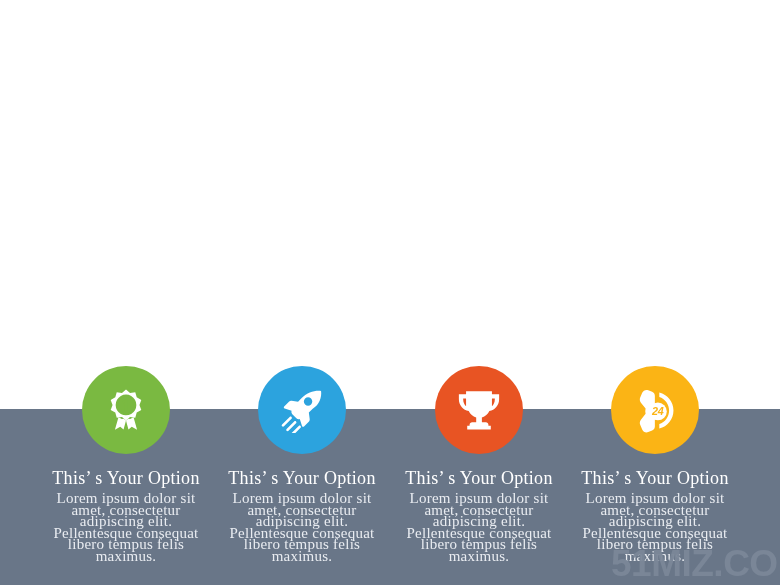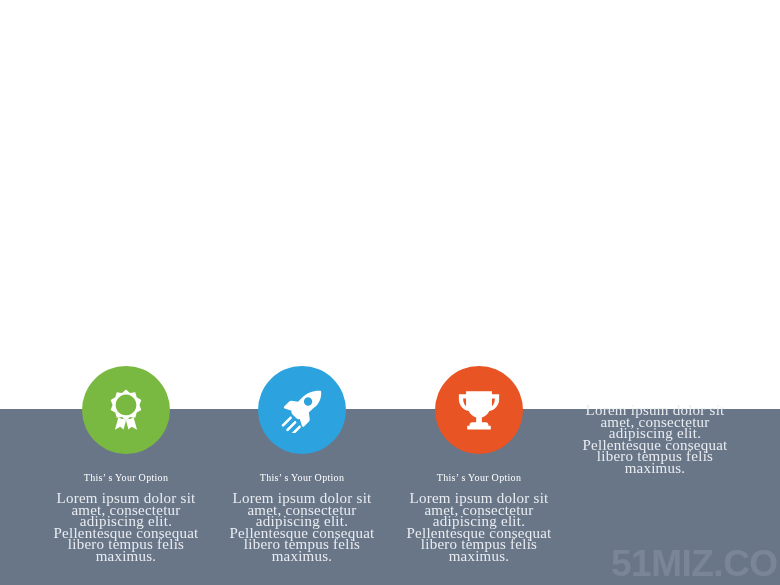--- a/index.html
+++ b/index.html
@@ -66,21 +66,21 @@
   .circle svg {
     width: 46px;
     height: 46px;
     display: block;
     fill: #ffffff;
   }
 
   .col-title {
     margin-top: 15px;
     color: #ffffff;
-    font-size: 10px;
+    font-size: 18px;
     line-height: 18px;
     letter-spacing: 0.3px;
     white-space: nowrap;
     font-family: "Liberation Serif", "DejaVu Serif", serif;
   }
 
   .col-body {
     margin-top: 6px;
     color: #e9ecf1;
     font-size: 15px;
@@ -150,20 +150,30 @@
           <svg viewBox="0 0 64 64" aria-hidden="true">
             <path d="M50 10 V6 H14 v4 H4 v7 c0 8.2 5.9 15.1 13.7 16.5 2 4.3 5.8 7.6 10.4 8.8 V49 h-5.6 c-2 0-3.6 1.6-3.6 3.6 V54 h-3.3 v5 h32.8 v-5 h-3.3 v-1.4 c0-2-1.6-3.6-3.6-3.6 H36 v-6.7 c4.6-1.2 8.4-4.5 10.4-8.8 C54.1 32.1 60 25.2 60 17 v-7 Z M10 17 v-1 h4 v10.7 C11.6 24.7 10 21.1 10 17 Z M54 17 c0 4.1-1.6 7.7-4 9.7 V16 h4 Z"></path>
           </svg>
         </span>
       </div>
       <div class="col-title">This’ s Your Option</div>
       <div class="col-body">Lorem ipsum dolor sit amet, consectetur adipiscing elit. Pellentesque consequat libero tempus felis maximus.</div>
     </div>
 
     <div class="col c3">
+      <div class="circle" style="background:#fbb415;">
+        <span>
+          <svg viewBox="0 0 64 64" aria-hidden="true">
+            <path d="M22.6 4.5 c-3.4-1.3-7 0.3-8.4 3.6 L11.4 14.7 c-1 2.4-0.6 5.1 1 7.1 l6.5 8.1 c-0.6 2.4-0.6 5 0 7.4 l-6.5 8.1 c-1.6 2-2 4.7-1 7.1 l2.8 6.6 c1.4 3.3 5 4.9 8.4 3.6 l5.4-2.1 c2.3-0.9 3.8-3.1 3.8-5.6 V12.2 c0-2.5-1.5-4.7-3.8-5.6 Z"></path>
+            <path d="M38 7.6 v6.2 c7.9 2.6 13.6 10.1 13.6 18.9 S45.9 49 38 51.6 v6.2 c11.3-2.7 19.7-12.9 19.7-25.1 S49.3 10.3 38 7.6 Z"></path>
+            <circle cx="36" cy="34" r="12.4"></circle>
+            <text x="36" y="39.6" text-anchor="middle" font-family="Liberation Sans, sans-serif" font-size="15" font-style="italic" font-weight="bold" fill="#fbb415">24</text>
+          </svg>
+        </span>
+      </div>
       <div class="col-title">This’ s Your Option</div>
       <div class="col-body">Lorem ipsum dolor sit amet, consectetur adipiscing elit. Pellentesque consequat libero tempus felis maximus.</div>
     </div>
 
   </div>
 
   <div id="watermark">51MIZ.COM</div>
 
 </div>
 

